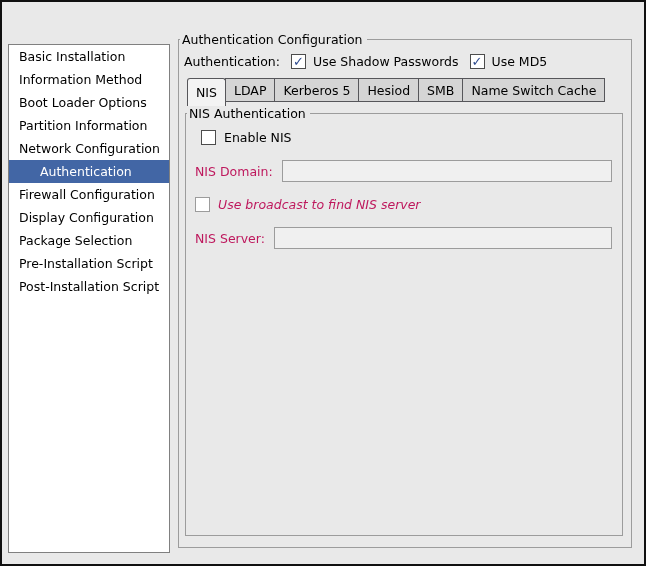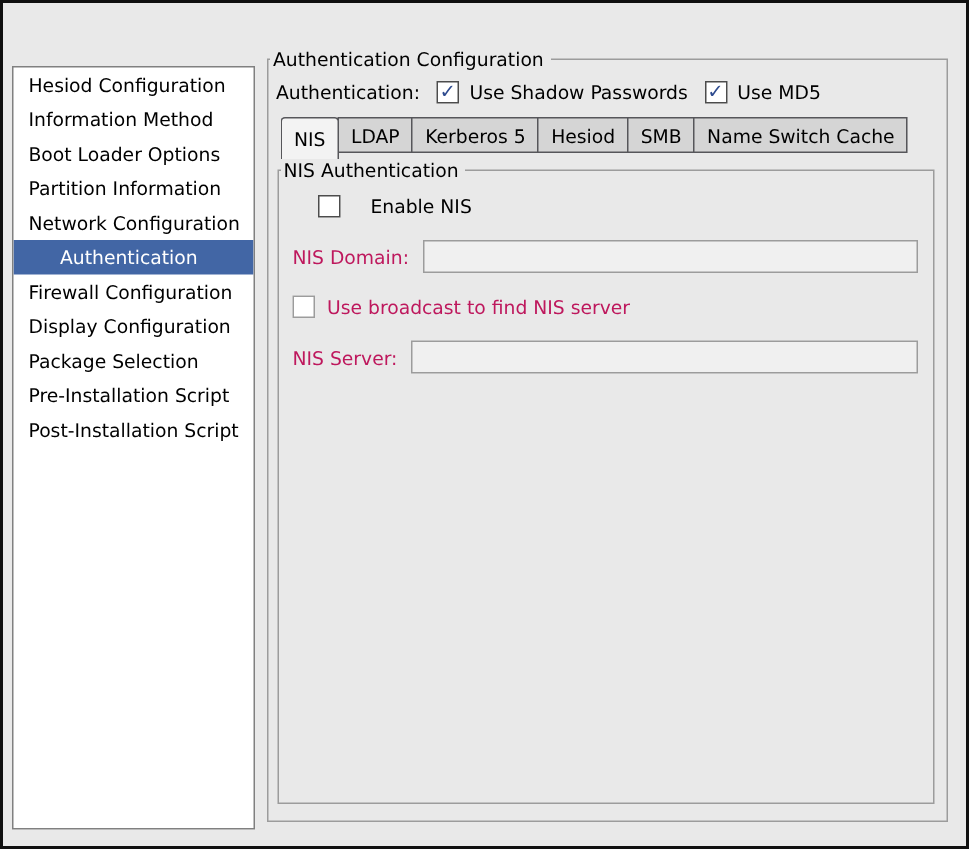--- a/index.html
+++ b/index.html
@@ -43,36 +43,36 @@
 
   
   .tabs { display:flex; align-items:flex-start; height:28px; margin:9px 0 0 8px; }
   .tab { display:flex; align-items:center; height:24px; margin-bottom:2px; margin-left:-1px;
          padding:0 8px; background:#d5d5d5; border:1px solid #56565a; white-space:nowrap; cursor:default; }
   .tab.active { height:28px; margin-bottom:0; margin-left:0; background:#f3f3f3;
                 border-bottom:none; border-radius:3px 3px 0 0; position:relative; z-index:1; }
 
   
   .nis-frame { position:relative; margin:0 8px 0 6px; height:430px; }
-  .enable-row { display:flex; align-items:flex-end; gap:20px; margin:9px 0 0 26px; }
+  .enable-row { display:flex; align-items:flex-end; gap:8px; margin:9px 0 0 15px; }
   .field-row { display:flex; align-items:center; margin:15px 10px 0 9px; }
   .field-row .flabel { margin-right:9px; white-space:nowrap; }
   .field-row input { flex:1; height:22px; border:1px solid #9c9c9c; background:#f0f0f0;
                      font:inherit; padding:0 4px; }
-  .broadcast-row { display:flex; align-items:center; gap:8px; margin:15px 0 0 9px; }
+  .broadcast-row { display:flex; align-items:center; gap:8px; margin:15px 0 0 9px;font-style:italic; }
   .dim { color:#be185d; }
 </style>
 </head>
 <body>
 
 <div class="window">
 
 
   <div class="sidebar">
-    <div class="side-item">Hesiod Configuration</div>
+    <div class="side-item">Basic Installation</div>
     <div class="side-item">Information Method</div>
     <div class="side-item">Boot Loader Options</div>
     <div class="side-item">Partition Information</div>
     <div class="side-item">Network Configuration</div>
     <div class="side-item selected">Authentication</div>
     <div class="side-item">Firewall Configuration</div>
     <div class="side-item">Display Configuration</div>
     <div class="side-item">Package Selection</div>
     <div class="side-item">Pre-Installation Script</div>
     <div class="side-item">Post-Installation Script</div>

